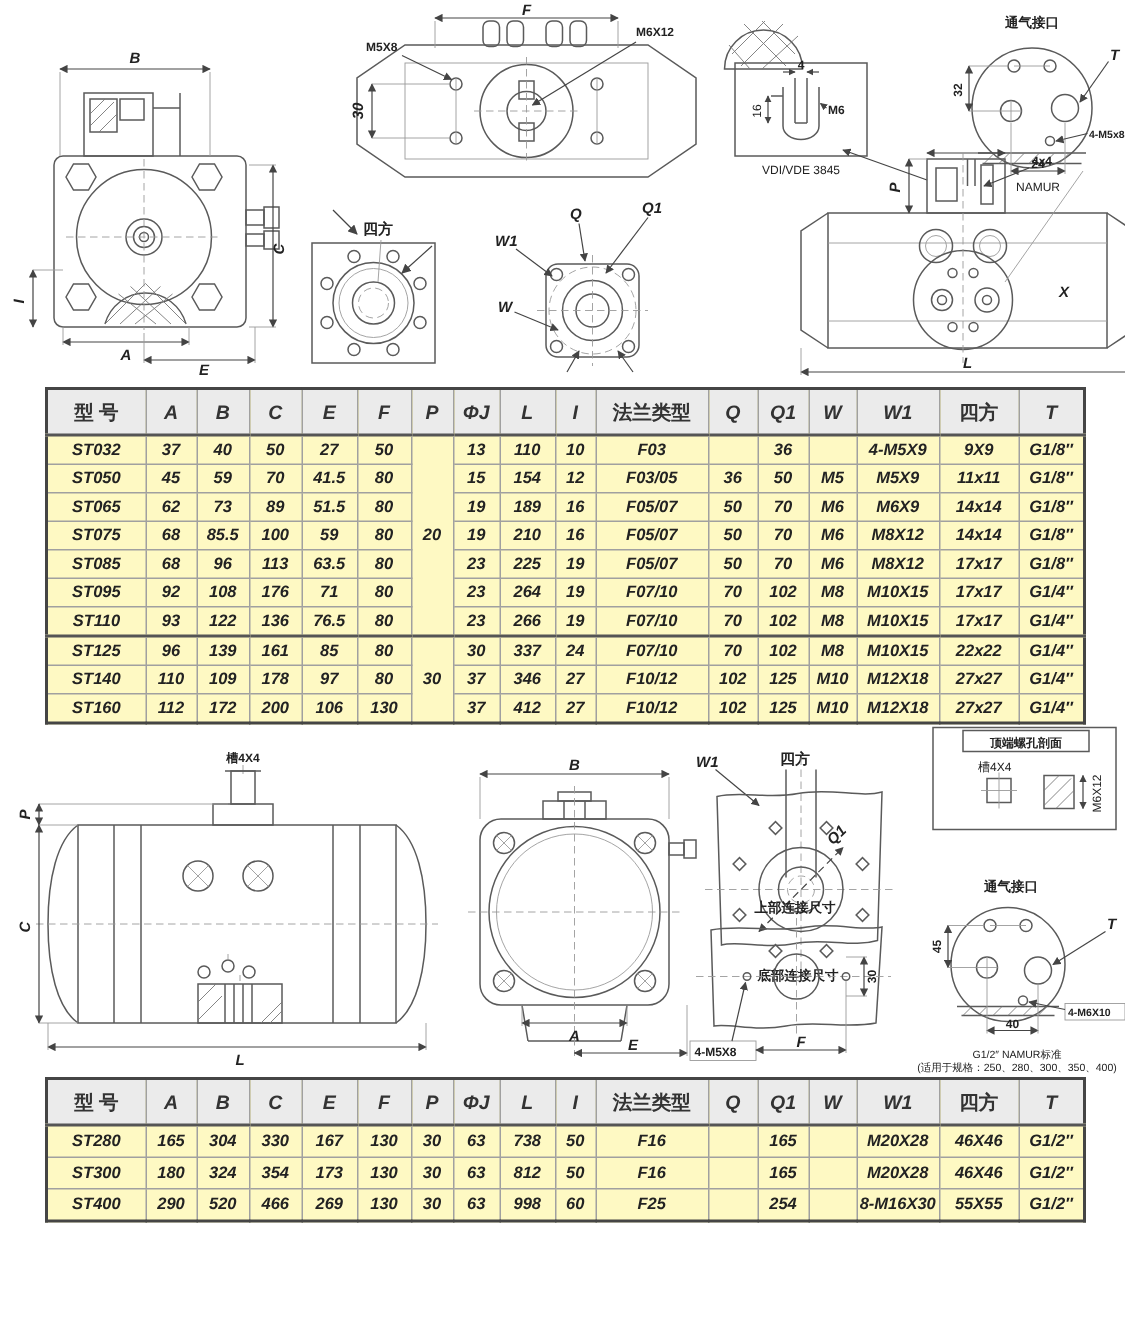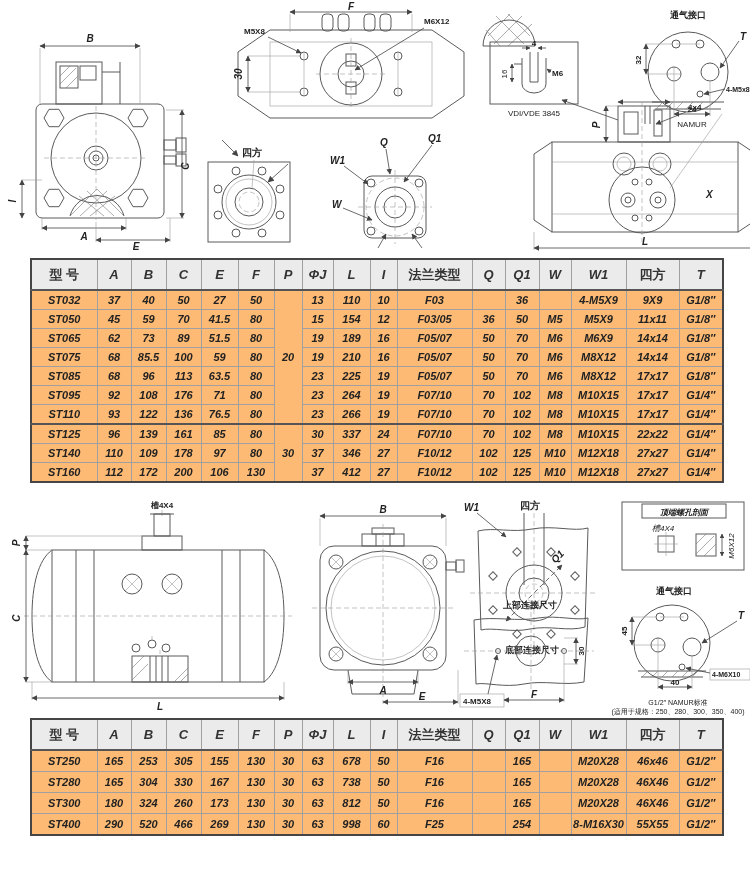--- a/index.html
+++ b/index.html
@@ -14,21 +14,21 @@
   .dim {stroke:#444;stroke-width:.8;fill:none;}
   .hat {stroke:#777;stroke-width:.6;fill:none;}
   text{font-family:"Liberation Sans",sans-serif;fill:#222;}
   .dl {font-size:10px;font-style:italic;font-weight:bold;}
   .sm {font-size:8px;}
   .sm7{font-size:7px;}
   .cjk{font-size:10px;font-weight:bold;}
   .cjk9{font-size:9px;font-weight:bold;}
   .mid{text-anchor:middle;}
   
-  .spec{position:absolute;border-collapse:collapse;table-layout:fixed;border:2px solid #454545;background:#fdba74;}
+  .spec{position:absolute;border-collapse:collapse;table-layout:fixed;border:2px solid #454545;background:#fef9c3;}
   .spec th,.spec td{border:1px solid #a0a0a0;text-align:center;vertical-align:middle;
         white-space:nowrap;overflow:hidden;padding:0;}
   .spec th{background:#ebebeb;font-size:13px;font-weight:bold;height:29px;border-bottom:2px solid #555;}
   .spec th.lat{font-style:italic;}
   .spec td{font-size:11px;font-style:italic;font-weight:bold;color:#222;}
   #table1{left:30px;top:258px;width:692px;}
   #table2{left:30px;top:718px;width:692px;}
   #table1 td{height:18px;}
   #table2 td{height:20px;}
   .spec tr.thick td{border-top:2px solid #555;}
@@ -738,21 +738,21 @@
         <rect class="thin" x="2" y="98" width="44" height="13"></rect>
         <text class="sm" x="5" y="108" font-weight="bold">4-M5X8</text>
         <line class="dim" x1="30" y1="98" x2="39" y2="59" marker-end="url(#a11)"></line>
         <line class="dim" x1="46" y1="104" x2="106" y2="104" marker-start="url(#a11)" marker-end="url(#a11)"></line>
         <line class="thin" x1="106" y1="58" x2="106" y2="106"></line>
         <text class="dl mid" x="76" y="102">F</text>
       </g>
     </svg>
   </div>
 
-  <div class="drw" style="left:620px;top:500px;font-style:italic;">
+  <div class="drw" style="left:620px;top:483px;">
     <svg width="128" height="74" viewBox="0 0 128 74">
       <defs>
           <marker id="a12" viewBox="0 0 10 10" refX="9" refY="5" markerWidth="6" markerHeight="6" orient="auto-start-reverse">
             <path d="M0,0L10,5L0,10z" fill="#444"></path>
           </marker>
         </defs>
       <g>
         <rect class="s" x="2" y="2" width="122" height="68"></rect>
         <rect class="s" x="22" y="4" width="84" height="14"></rect>
         <text class="sm mid" x="64" y="15" font-weight="bold">顶端螺孔剖面</text>
@@ -853,39 +853,20 @@
           <th class="lat">Q</th>
           <th class="lat">Q1</th>
           <th class="lat">W</th>
           <th class="lat">W1</th>
           <th>四方</th>
           <th class="lat">T</th>
         </tr>
       </thead>
       <tbody>
         <tr>
-          <td>ST250</td>
-          <td>165</td>
-          <td>253</td>
-          <td>305</td>
-          <td>155</td>
-          <td>130</td>
-          <td>30</td>
-          <td>63</td>
-          <td>678</td>
-          <td>50</td>
-          <td>F16</td>
-          <td></td>
-          <td>165</td>
-          <td></td>
-          <td>M20X28</td>
-          <td>46x46</td>
-          <td>G1/2″</td>
-        </tr>
-        <tr>
           <td>ST280</td>
           <td>165</td>
           <td>304</td>
           <td>330</td>
           <td>167</td>
           <td>130</td>
           <td>30</td>
           <td>63</td>
           <td>738</td>
           <td>50</td>
@@ -894,21 +875,21 @@
           <td>165</td>
           <td></td>
           <td>M20X28</td>
           <td>46X46</td>
           <td>G1/2″</td>
         </tr>
         <tr>
           <td>ST300</td>
           <td>180</td>
           <td>324</td>
-          <td>260</td>
+          <td>354</td>
           <td>173</td>
           <td>130</td>
           <td>30</td>
           <td>63</td>
           <td>812</td>
           <td>50</td>
           <td>F16</td>
           <td></td>
           <td>165</td>
           <td></td>

